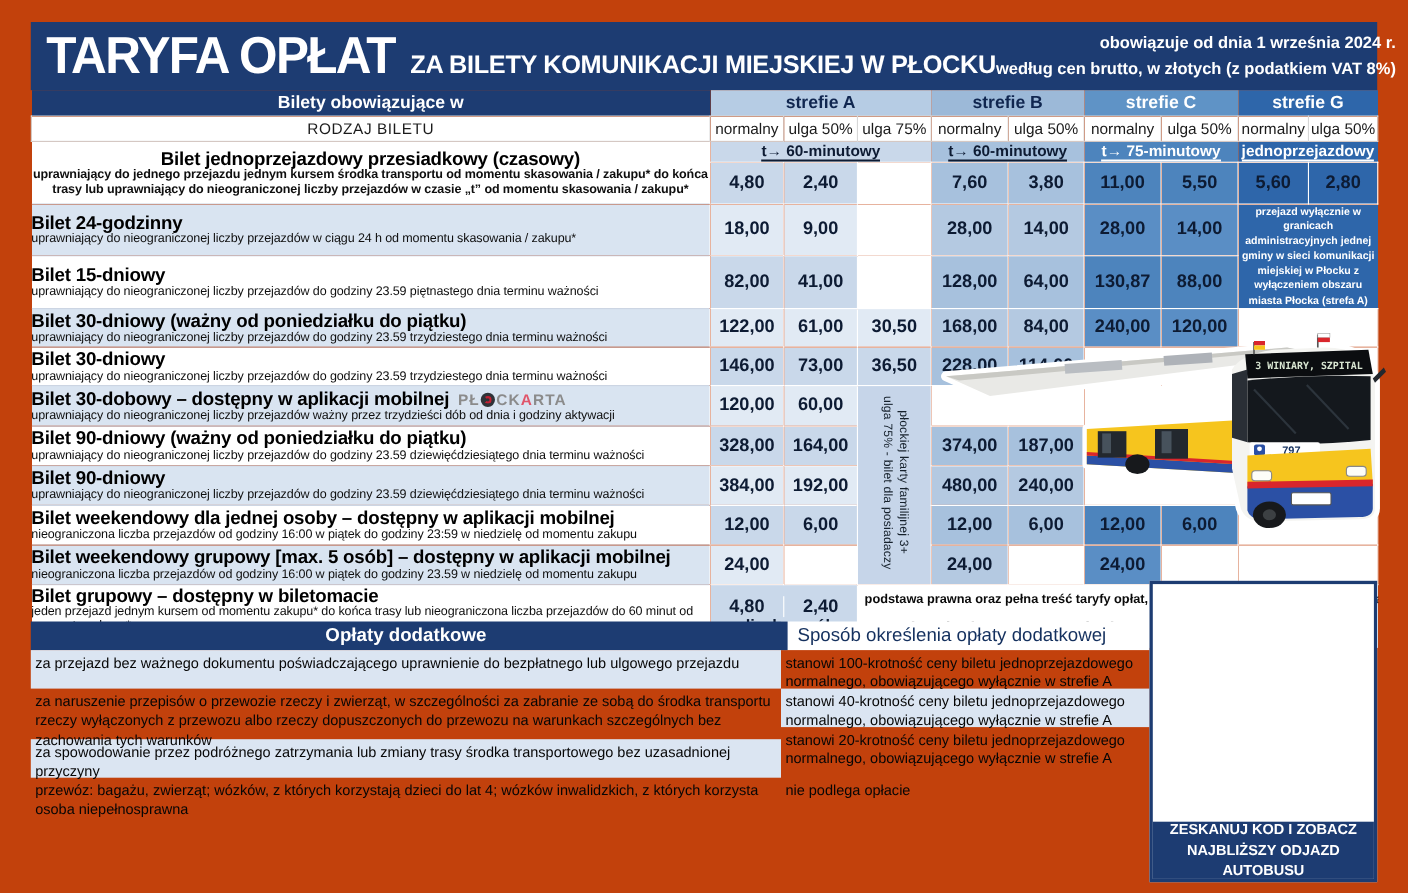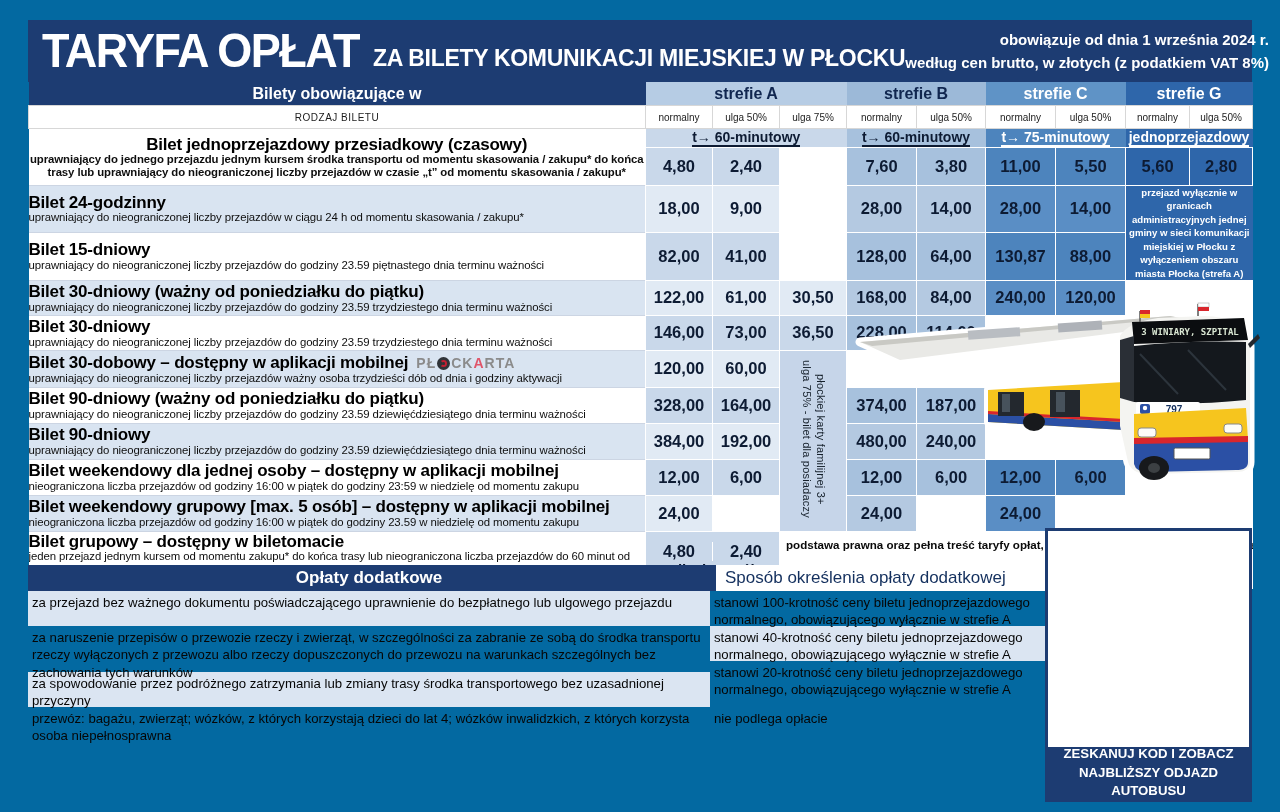--- a/index.html
+++ b/index.html
@@ -1,36 +1,36 @@
 <!DOCTYPE html>
 <html><head>
 <meta charset="utf-8">
 <style>
   html,body{margin:0;padding:0;}
   body{background:#ffffff;font-family:"Liberation Sans",sans-serif;}
-  #page{position:relative;width:1280px;height:812px;background:#0369a1;overflow:hidden;}
+  #page{position:relative;width:1280px;height:812px;background:#c2410c;overflow:hidden;}
 
   
   .hdr{position:absolute;left:28px;top:20px;width:1224px;height:62px;background:#1d3c72;color:#fff;
        display:flex;align-items:center;justify-content:space-between;padding:0 14px;box-sizing:border-box;}
   .hdr-left{display:flex;align-items:baseline;gap:14px;white-space:nowrap;}
   .hdr-title{font-size:45px;font-weight:bold;letter-spacing:-1.5px;transform:scaleY(1.05);}
   .hdr-sub{font-size:23px;font-weight:bold;letter-spacing:-0.3px;}
   .hdr-right{text-align:right;font-size:15px;font-weight:bold;line-height:1.55;white-space:nowrap;}
 
   
   table.fare{position:absolute;left:28px;top:82px;width:1224px;border-collapse:collapse;table-layout:fixed;}
   table.fare td{padding:0;vertical-align:middle;overflow:hidden;}
   .zrow td{height:23px;text-align:center;font-weight:bold;font-size:16px;}
   .z-head{background:#1d3c72;color:#fff;margin-top:32px;}
   .zA{background:#b6cce4;color:#10264f;}
   .zB{background:#9cb9d8;color:#10264f;}
   .zC{background:#5f93c6;color:#fff;}
   .zG{background:#2e66aa;color:#fff;}
-  .shrow td{height:22px;background:#fff;border:1px solid #d7d7d7;text-align:center;font-size:10px;color:#1b1b1b;}
+  .shrow td{height:22px;background:#fff;border:1px solid #d7d7d7;text-align:center;font-size:14px;color:#1b1b1b;}
   .sh-name{font-size:16px;color:#0d1b33;letter-spacing:0.5px;}
   .tbrow td{height:18px;text-align:center;font-weight:bold;font-size:14px;}
   .tb-a{background:#c9d8ea;color:#0d1b33;}
   .tb-b{background:#a7c1dd;color:#0d1b33;}
   .tb-c{background:#4d84bd;color:#fff;}
   .tb-g{background:#2e66aa;color:#fff;font-size:13px;}
   .u{display:inline-block;border-bottom:2px solid currentColor;line-height:1.05;}
 
   td.nm{background:#fff;border-top:1px solid #ccd5e3;border-right:1.5px solid #fff;padding:1px 2px 1px 5px;vertical-align:top;}
   td.nm.alt{background:#d9e4f1;}
@@ -212,21 +212,21 @@
     </tr>
     <tr style="height:37px">
       <td class="nm alt">
         <div class="t"><span>Bilet 30-dobowy – dostępny w aplikacji mobilnej</span><span class="pk">
                 <span>PŁ</span>
                 <span class="dot"></span>
                 <span>CK</span>
                 <span class="red">A</span>
                 <span>RTA</span>
               </span></div>
-        <div class="d">uprawniający do nieograniczonej liczby przejazdów ważny osoba trzydzieści dób od dnia i godziny aktywacji</div>
+        <div class="d">uprawniający do nieograniczonej liczby przejazdów ważny przez trzydzieści dób od dnia i godziny aktywacji</div>
       </td>
       <td class="pr cA2">120,00</td>
       <td class="pr cA2">60,00</td>
       <td class="vcell" rowspan="5"><div class="vtext">ulga 75% - bilet dla posiadaczy płockiej karty familijnej 3+</div></td>
       <td class="pr cW" colspan="2"></td>
       <td class="pr cW" colspan="2"></td>
       <td class="pr cW" colspan="2"></td>
     </tr>
     <tr style="height:36px">
       <td class="nm">

